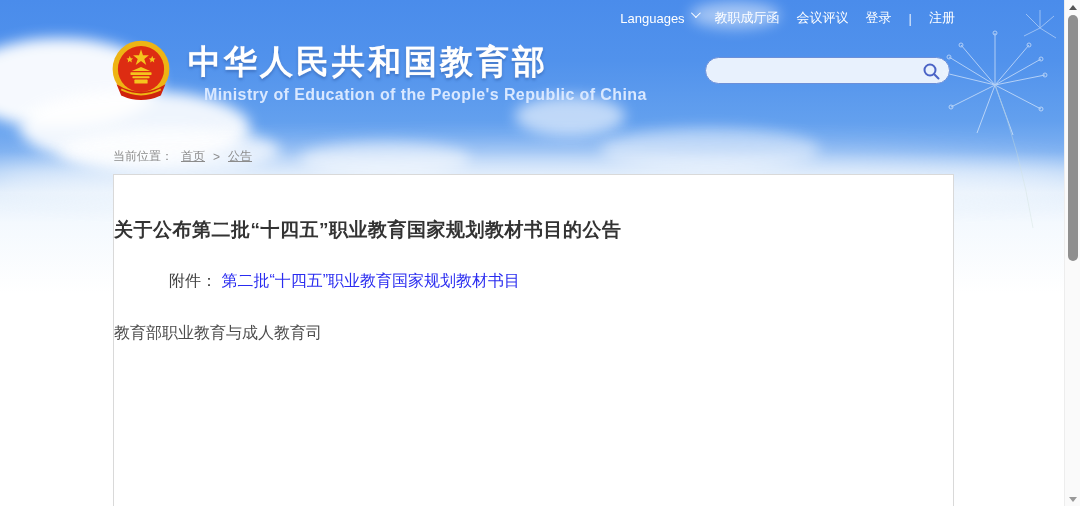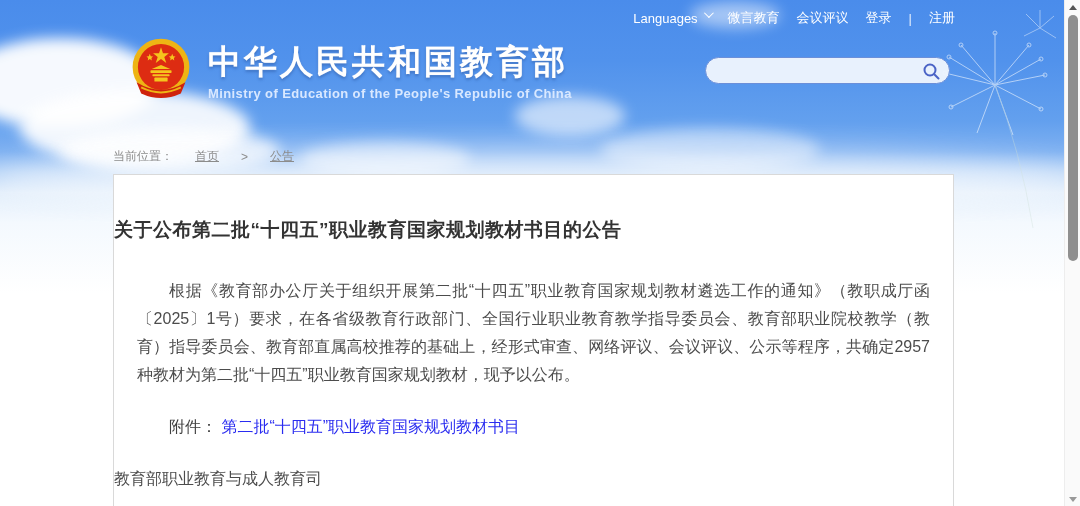--- a/index.html
+++ b/index.html
@@ -32,48 +32,48 @@
     position:absolute; top:9px; left:0; width:955px;
     display:flex; justify-content:flex-end; align-items:center; gap:17px;
     color:#fff; font-size:13px;
   }
   .topnav span { cursor:pointer; }
   .lang { display:inline-flex; align-items:flex-start; gap:6px; }
   .chev { width:7px; height:7px; border-right:1.5px solid #fff; border-bottom:1.5px solid #fff;
           transform:rotate(45deg) translateY(-2px); display:inline-block; }
   .nav-sep { opacity:.85; cursor:default; }
 
-  .logo { position:absolute; left:128px; top:36px; display:flex; align-items:flex-start; cursor:pointer; }
+  .logo { position:absolute; left:108px; top:36px; display:flex; align-items:flex-end; cursor:pointer; }
   .emblem { width:66px; height:66px; }
   .titles { margin-left:14px; padding-top:6px; }
   .site-title {
     font-size:33px; font-weight:bold; letter-spacing:3px; color:#fff;
     text-shadow:0 2px 3px rgba(25,60,130,.4), 0 0 1px rgba(255,255,255,.6);
     line-height:40px; white-space:nowrap;
   }
   .site-sub {
-    font-size:13px; font-weight:bold; color:#d9e8ff; letter-spacing:.4px;
-    margin-top:4px; white-space:nowrap;
+    font-size:16px; font-weight:bold; color:#d9e8ff; letter-spacing:.4px;
+    margin-top:4px; white-space:nowrap;margin-left:16px;
   }
   .search {
     position:absolute; left:705px; top:57px; width:245px; height:27px;
     background:rgba(238,245,253,.96);
     border:1px solid #6b8fd9; border-radius:14px;
     display:flex; align-items:center; padding:0 8px 0 14px;
   }
   .search input {
     flex:1; border:none; outline:none; background:transparent;
     font-size:13px; color:#333; height:100%;
   }
   .search svg { cursor:pointer; flex:0 0 auto; }
 
   
   .breadcrumb {
     position:absolute; left:113px; top:148px;
-    font-size:12px; color:#8c8c8c; display:flex; gap:22px; align-items:center;
+    font-size:12px; color:#8c8c8c; display:flex; gap:8px; align-items:center;
   }
   .breadcrumb .crumb-link { cursor:pointer;text-decoration:underline; }
 
   
   .card {
     position:absolute; left:113px; top:174px; width:841px; height:420px;
     background:#fff; border:1px solid #d9d9d9;
   }
   .doc-title {
     margin-top:42px; 
@@ -155,21 +155,21 @@
       <path d="M80,85 Q105,150 118,228" stroke="#cfe0d8" opacity="0.7"></path>
     </g>
   </svg>
 </div>
 
 <div class="topnav">
   <span class="lang">
     <span>Languages</span>
     <span class="chev"></span>
   </span>
-  <span>微言教育</span>
+  <span>教职成厅函</span>
   <span>会议评议</span>
   <span>登录</span>
   <span class="nav-sep">|</span>
   <span>注册</span>
 </div>
 
 <div class="logo">
   <svg class="emblem" viewBox="0 0 100 100">
     <circle cx="50" cy="47" r="43" fill="#eeb414"></circle>
     <circle cx="50" cy="47" r="35" fill="#dd2c12"></circle>
@@ -199,21 +199,20 @@
 
 <div class="breadcrumb">
   <span>当前位置：</span>
   <span class="crumb-link">首页</span>
   <span>&gt;</span>
   <span class="crumb-link">公告</span>
 </div>
 
 <div class="card">
   <h1 class="doc-title">关于公布第二批“十四五”职业教育国家规划教材书目的公告</h1>
-  <p class="doc-body">根据《教育部办公厅关于组织开展第二批“十四五”职业教育国家规划教材遴选工作的通知》（教职成厅函〔2025〕1号）要求，在各省级教育行政部门、全国行业职业教育教学指导委员会、教育部职业院校教学（教育）指导委员会、教育部直属高校推荐的基础上，经形式审查、网络评议、会议评议、公示等程序，共确定2957种教材为第二批“十四五”职业教育国家规划教材，现予以公布。</p>
   <p class="attachment">
     <span>附件：</span>
     <a>第二批“十四五”职业教育国家规划教材书目</a>
   </p>
   <p class="signature">教育部职业教育与成人教育司</p>
 </div>
 
 <div class="scrollbar">
   <div class="sb-up">
       <div class="tri-up"></div>

